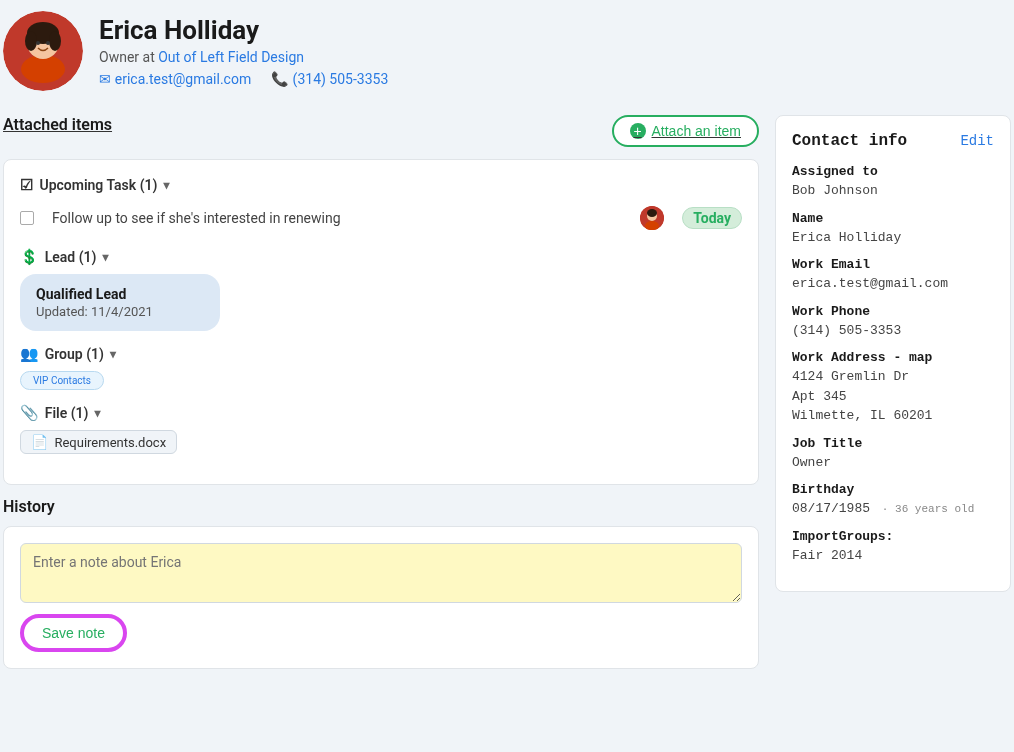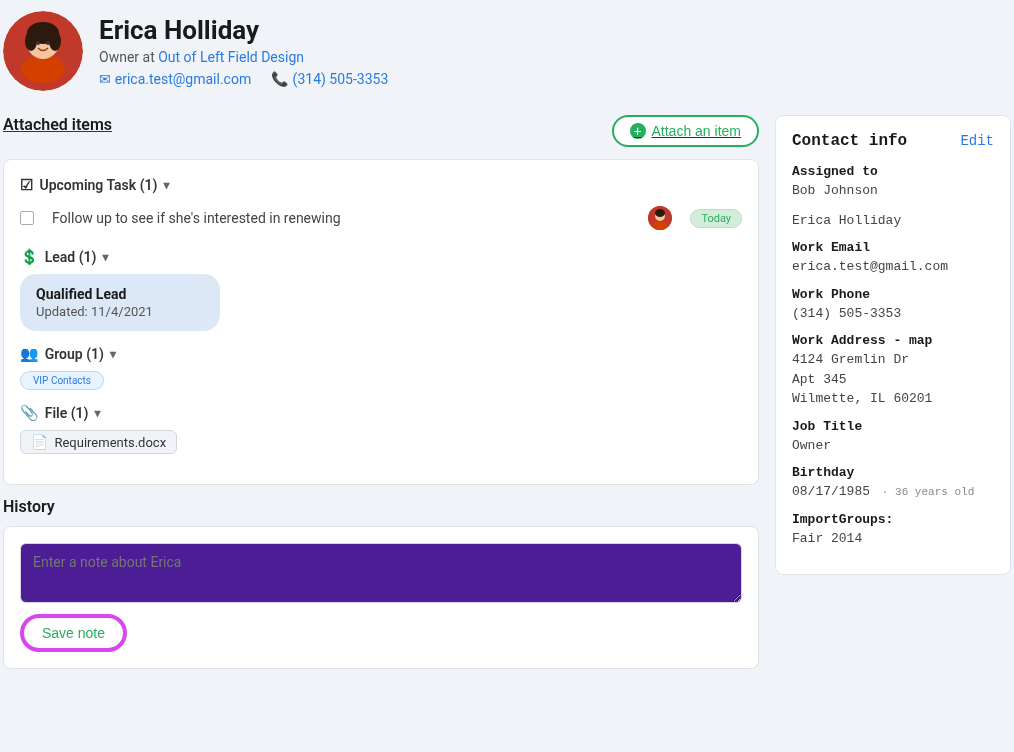--- a/index.html
+++ b/index.html
@@ -155,22 +155,22 @@
       background: #c0392b;
       overflow: hidden;
     }
     .task-avatar-inner {
       width: 100%;
       height: 100%;
     }
     .badge {
       padding: 2px 10px;
       border-radius: 12px;
-      font-size: 11px;
-      font-weight: 400;
+      font-size: 14px;
+      font-weight: 700;
     }
     .badge-today {
       background: #d4edda;
       color: #27ae60;
       border: 1px solid #b8dfc5;
     }
     
     .lead-card {
       background: #dce8f5;
       border-radius: 16px;
@@ -228,21 +228,21 @@
     .note-textarea {
       width: 100%;
       padding: 10px 12px;
       border: 1px solid #d0d8e0;
       border-radius: 6px;
       font-size: 14px;
       color: #888;
       resize: vertical;
       min-height: 60px;
       font-family: inherit;
-      background: #4c1d95;
+      background: #fef9c3;
     }
     .save-note-btn {
       margin-top: 8px;
       padding: 7px 18px;
       background: #fff;
       border: 4px solid #d946ef;
       border-radius: 20px;
       color: #27ae60;
       font-size: 14px;
       font-weight: 500;
@@ -438,20 +438,21 @@
           <span class="contact-title">Contact info</span>
           <a class="edit-link" href="#">Edit</a>
         </div>
 
         <div class="contact-field">
           <div class="contact-label">Assigned to</div>
           <div class="contact-value">Bob Johnson</div>
         </div>
 
         <div class="contact-field">
+          <div class="contact-label">Name</div>
           <div class="contact-value">Erica Holliday</div>
         </div>
 
         <div class="contact-field">
           <div class="contact-label">Work Email</div>
           <div class="contact-value">erica.test@gmail.com</div>
         </div>
 
         <div class="contact-field">
           <div class="contact-label">Work Phone</div>

